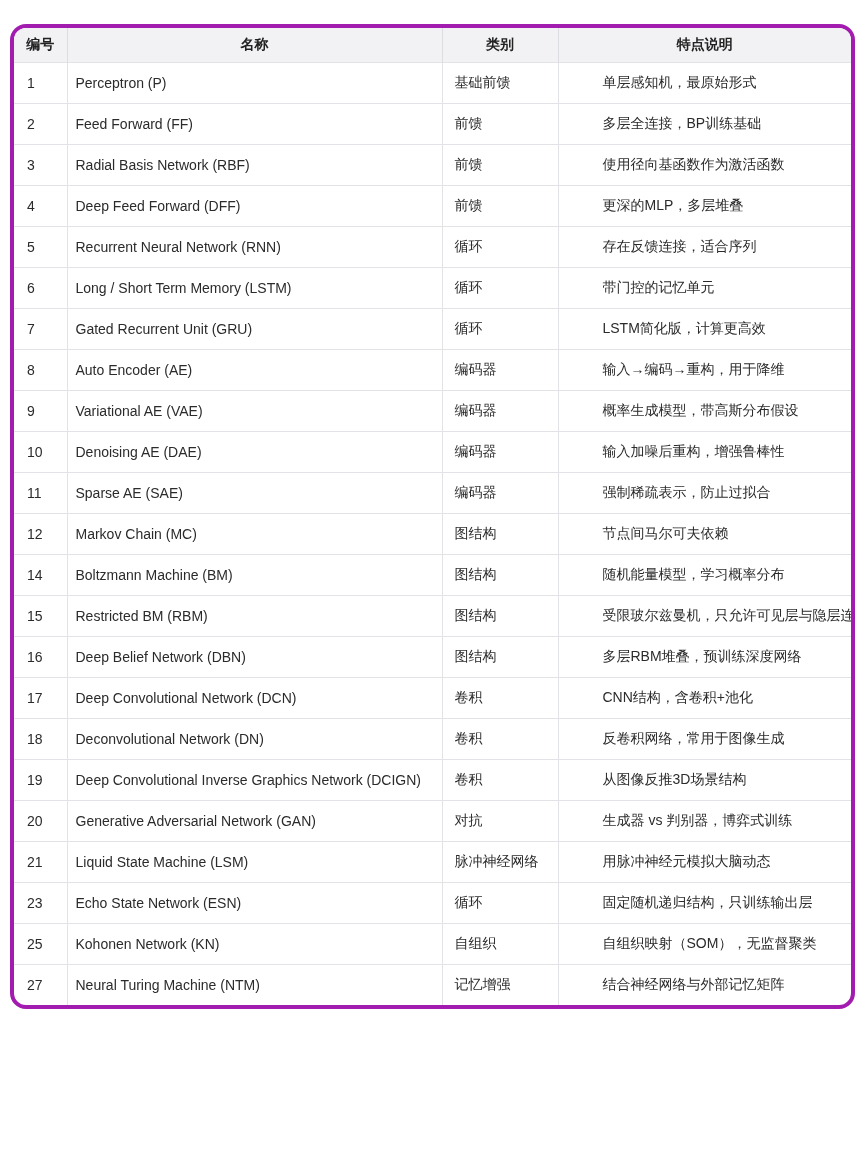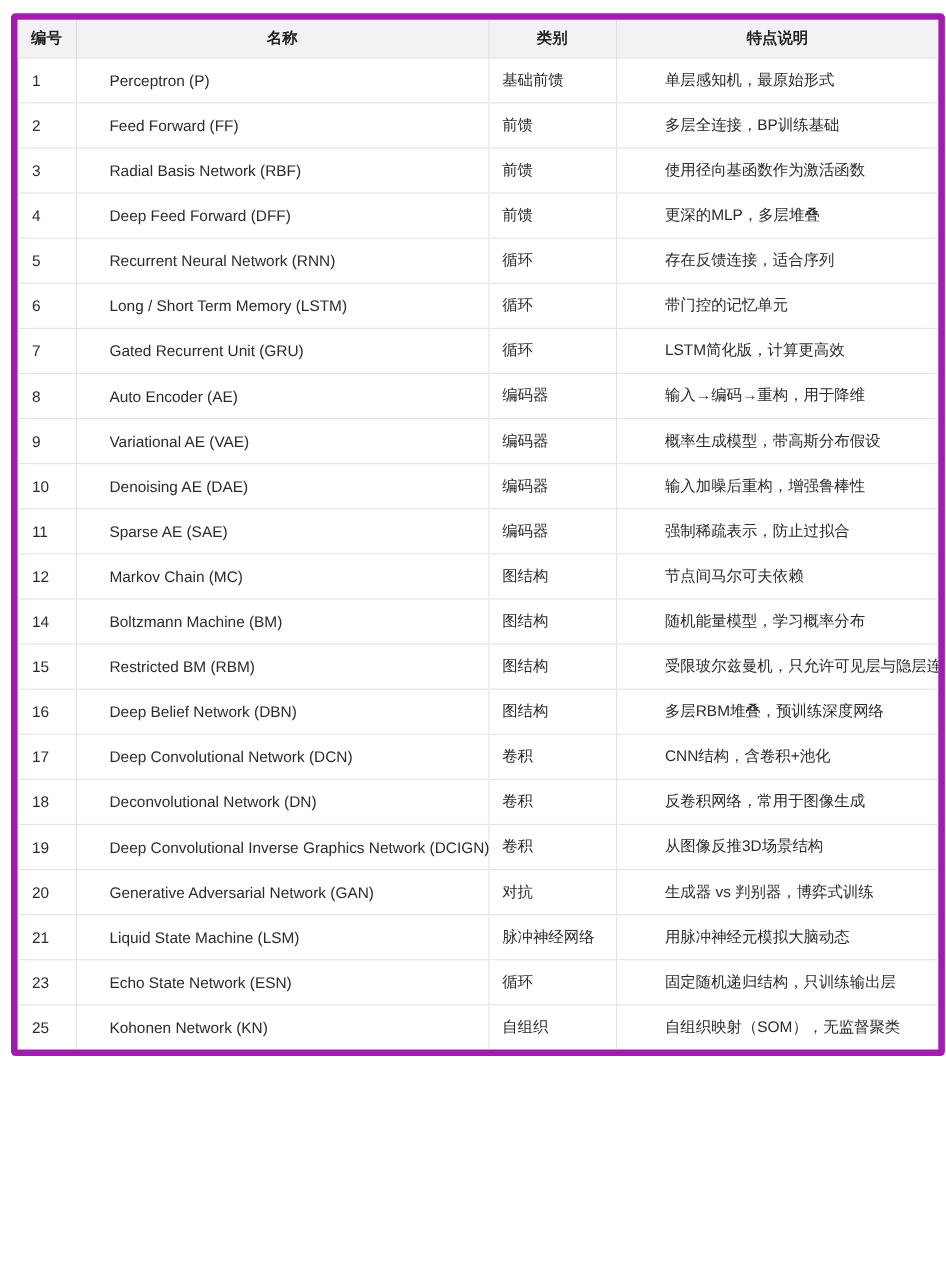--- a/index.html
+++ b/index.html
@@ -1,25 +1,25 @@
 <!DOCTYPE html>
 <html><head>
 <meta charset="utf-8">
 <style>
   html, body { margin: 0; padding: 0; background: #ffffff; }
   body { width: 860px; height: 1156px; overflow: hidden; font-family: "Liberation Sans", "DejaVu Sans", sans-serif; color: #2b2b2b; }
-  .wrap { position: absolute; left: 10px; top: 12px; width: 837px; border: 6px solid #a21caf; border-radius: 4px; overflow: hidden; }
+  .wrap { position: absolute; left: 10px; top: 24px; width: 837px; border: 4px solid #a21caf; border-radius: 16px; overflow: hidden; }
   table { border-collapse: collapse; width: 100%; table-layout: fixed; font-size: 14px; }
   col.c1 { width: 53px; } col.c2 { width: 375px; } col.c3 { width: 116px; } col.c4 { width: auto; }
   thead th { background: #f2f2f5; height: 34px; font-weight: bold; color: #222; text-align: center; padding: 0; border-right: 1px solid #dcdde1; }
   thead th:last-child { border-right: none; }
   tbody td { height: 40px; padding: 0 0 0 13px; border-top: 1px solid #e2e3e6; border-right: 1px solid #e2e3e6; white-space: nowrap; overflow: visible; }
   tbody td:first-child { padding-left: 13px; }
   tbody td:last-child { border-right: none; padding-left: 44px; }
-  tbody td.name { padding-left: 30px; }
+  tbody td.name { padding-left: 8px; }
   tbody td.cat { padding-left: 12px; }
 </style>
 </head>
 <body>
 
 <div class="wrap">
   <table>
     <colgroup>
         <col class="c1">
         <col class="c2">
@@ -160,15 +160,21 @@
           <td class="name">Echo State Network (ESN)</td>
           <td class="cat">循环</td>
           <td class="desc">固定随机递归结构，只训练输出层</td>
         </tr>
         <tr>
           <td>25</td>
           <td class="name">Kohonen Network (KN)</td>
           <td class="cat">自组织</td>
           <td class="desc">自组织映射（SOM），无监督聚类</td>
         </tr>
+        <tr>
+          <td>27</td>
+          <td class="name">Neural Turing Machine (NTM)</td>
+          <td class="cat">记忆增强</td>
+          <td class="desc">结合神经网络与外部记忆矩阵</td>
+        </tr>
       </tbody>
   </table>
 </div>
 
 </body></html>

